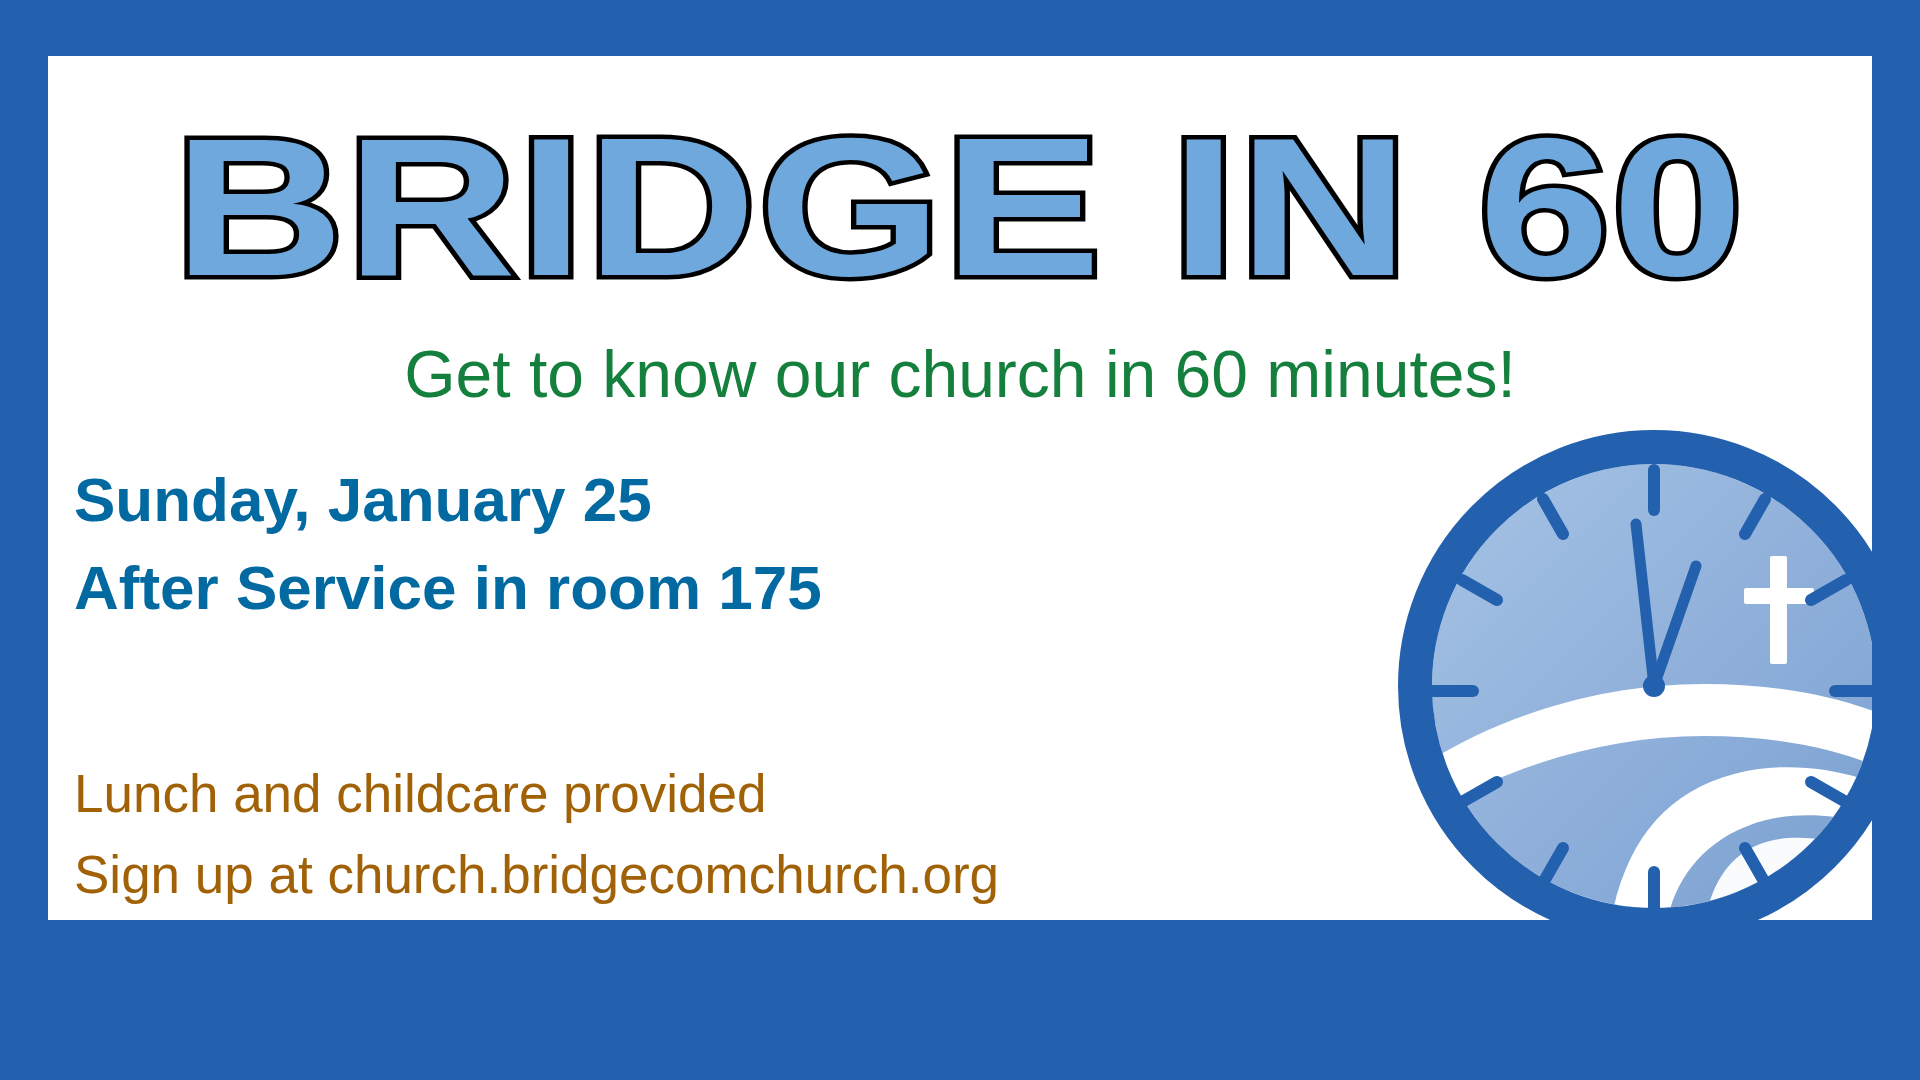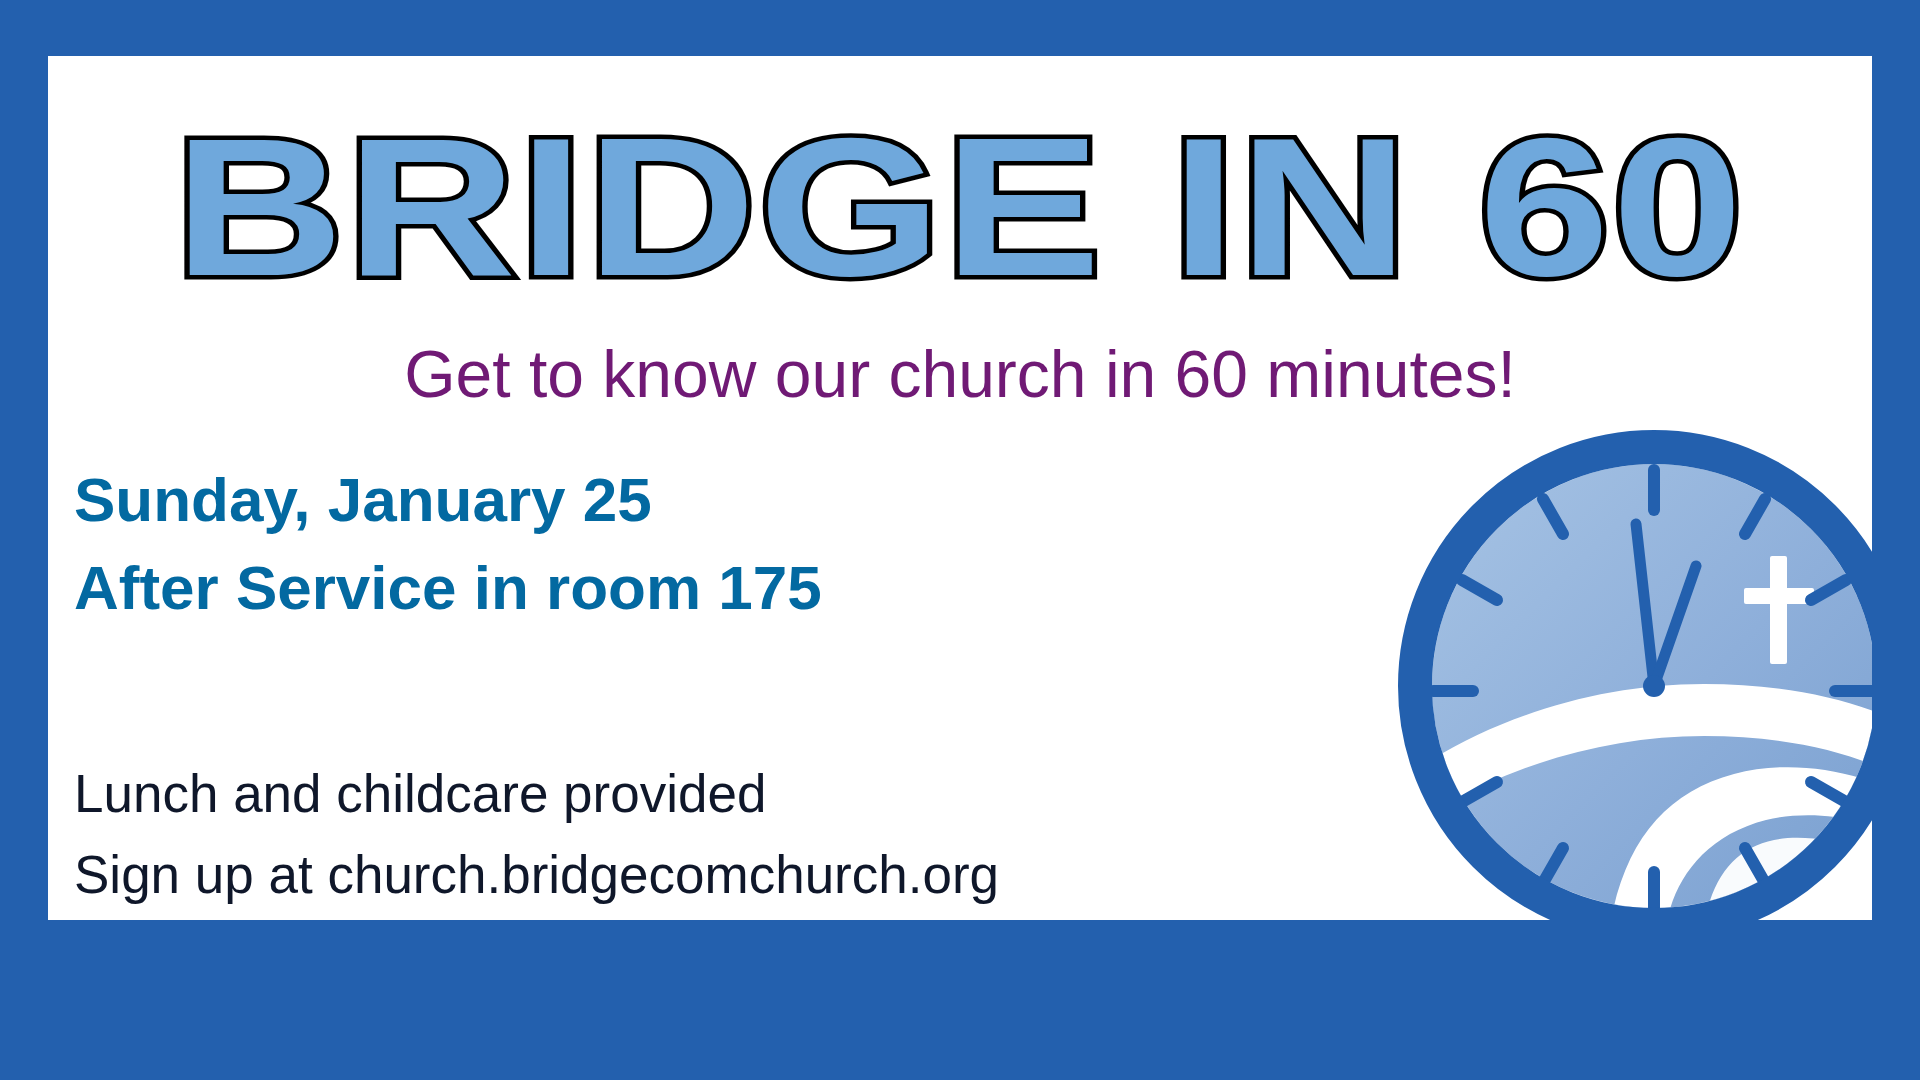--- a/index.html
+++ b/index.html
@@ -58,21 +58,21 @@
     text-align:center;
     z-index:6;
   }
   #subtitle{
     display:inline-block;
     font-family:"Liberation Sans",sans-serif;
     font-weight:400;
     font-size:66px;
     line-height:1.1;
     letter-spacing:0px;
-    color:#701a75;
+    color:#15803d;
     white-space:nowrap;
   }
 
   
   #body-block{
     position:absolute;
     left:26px;top:400px;
     width:1100px;
     z-index:6;
   }
@@ -85,21 +85,21 @@
     color:#0369a1;
     white-space:nowrap;
   }
   #detail-lines{ margin-top:10px; }
   .line-reg{
     font-family:"Liberation Sans",sans-serif;
     font-weight:400;
     font-size:53px;
     line-height:1.30;
     letter-spacing:0px;
-    color:#0f172a;
+    color:#a16207;
     white-space:nowrap;
     margin-top:12px;
   }
   #spacer-gap{ height:116px; }
 
   
   #clock-wrap{
     position:absolute;
     right:-62px;
     bottom:-46px;

